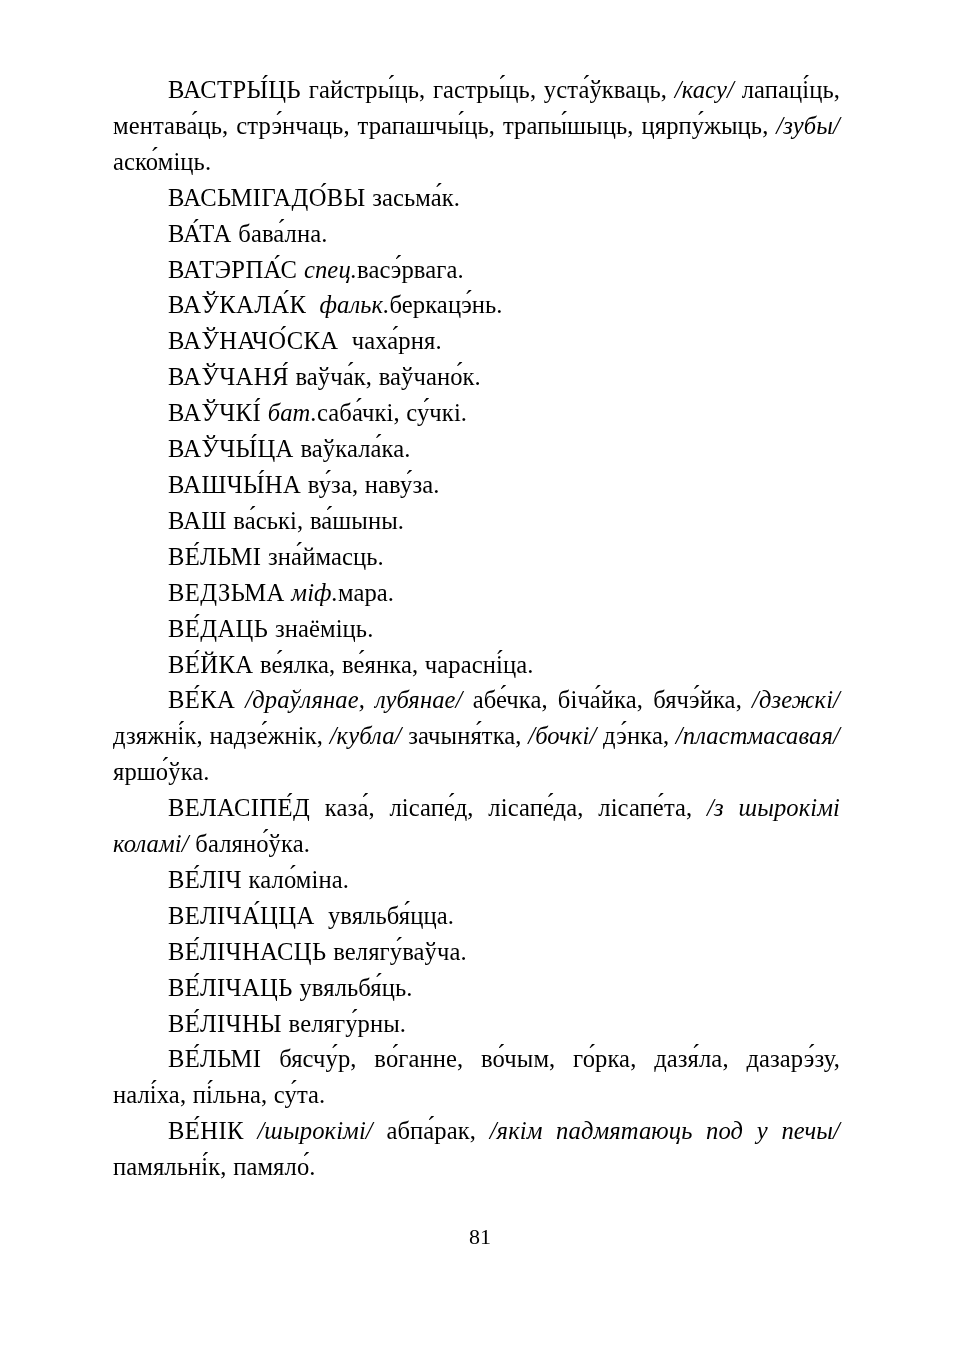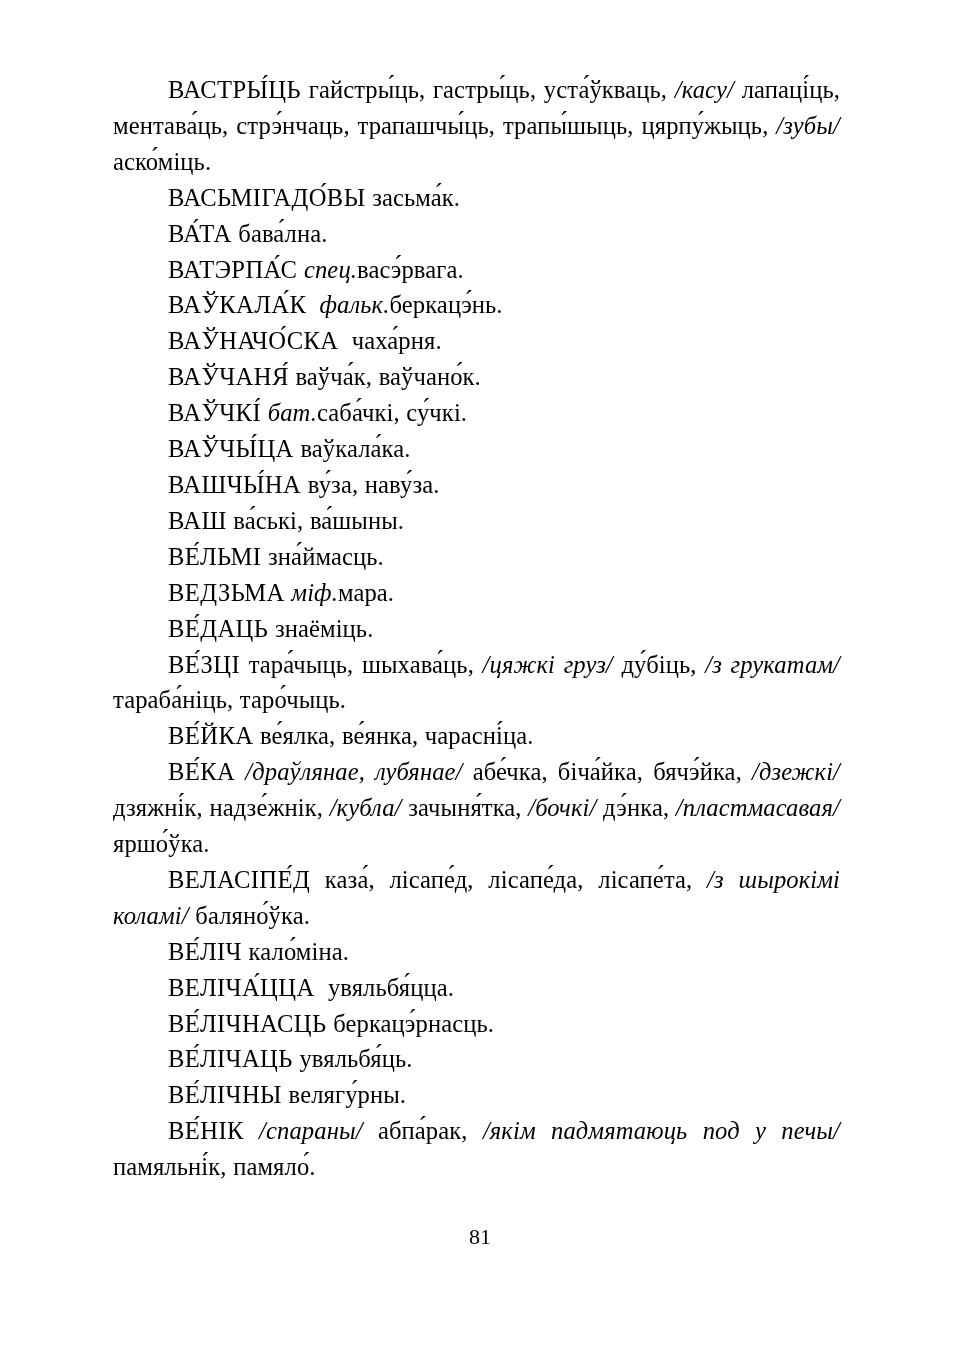--- a/index.html
+++ b/index.html
@@ -131,23 +131,20 @@
     </p>
 
     <p class="entry single">
       <span class="hw">ВЕДЗЬМА</span><span class="gl"> <span class="it">міф.</span>мара.</span>
     </p>
 
     <p class="entry single">
       <span class="hw">ВЕ́ДАЦЬ</span><span class="gl"> знаёміць.</span>
     </p>
 
-    <p class="entry">
-      <span class="hw">ВЕ́ЗЦІ</span><span class="gl"> тара́чыць, шыхава́ць, <span class="it">/цяжкі груз/</span> ду́біць, <span class="it">/з грукатам/</span> тараба́ніць, таро́чыць.</span>
-    </p>
 
     <p class="entry single">
       <span class="hw">ВЕ́ЙКА</span><span class="gl"> ве́ялка, ве́янка, чарасні́ца.</span>
     </p>
 
     <p class="entry">
       <span class="hw">ВЕ́КА</span><span class="gl"> <span class="it">/драўлянае, лубянае/</span> абе́чка, біча́йка, бячэ́йка, <span class="it">/дзежкі/</span> дзяжні́к, надзе́жнік, <span class="it">/кубла/</span> зачыня́тка, <span class="it">/бочкі/</span> дэ́нка, <span class="it">/пластмасавая/</span> яршо́ўка.</span>
     </p>
 
     <p class="entry">
@@ -157,33 +154,36 @@
 
     <p class="entry single">
       <span class="hw">ВЕ́ЛІЧ</span><span class="gl"> кало́міна.</span>
     </p>
 
     <p class="entry single">
       <span class="hw">ВЕЛІЧА́ЦЦА</span><span class="gl">&nbsp; увяльбя́цца.</span>
     </p>
 
     <p class="entry single">
-      <span class="hw">ВЕ́ЛІЧНАСЦЬ</span><span class="gl"> беркацэ́рнасць.</span>
+      <span class="hw">ВЕ́ЛІЧНАСЦЬ</span><span class="gl"> велягу́ваўча.</span>
     </p>
 
     <p class="entry single">
       <span class="hw">ВЕ́ЛІЧАЦЬ</span><span class="gl"> увяльбя́ць.</span>
     </p>
 
     <p class="entry single">
       <span class="hw">ВЕ́ЛІЧНЫ</span><span class="gl"> велягу́рны.</span>
     </p>
 
+    <p class="entry">
+      <span class="hw">ВЕ́ЛЬМІ</span><span class="gl"> бясчу́р, во́ганне, во́чым, го́рка, дазя́ла, дазарэ́зу, налі́ха, пі́льна, су́та.</span>
+    </p>
 
     <p class="entry">
-      <span class="hw">ВЕ́НІК</span><span class="gl"> <span class="it">/спараны/</span> абпа́рак, <span class="it">/якім падмятаюць под у печы/</span> памяльні́к, памяло́.</span>
+      <span class="hw">ВЕ́НІК</span><span class="gl"> <span class="it">/шырокімі/</span> абпа́рак, <span class="it">/якім падмятаюць под у печы/</span> памяльні́к, памяло́.</span>
     </p>
 
   </div>
 
   <div id="page-number">81</div>
 
 </div>
 
 </body></html>

